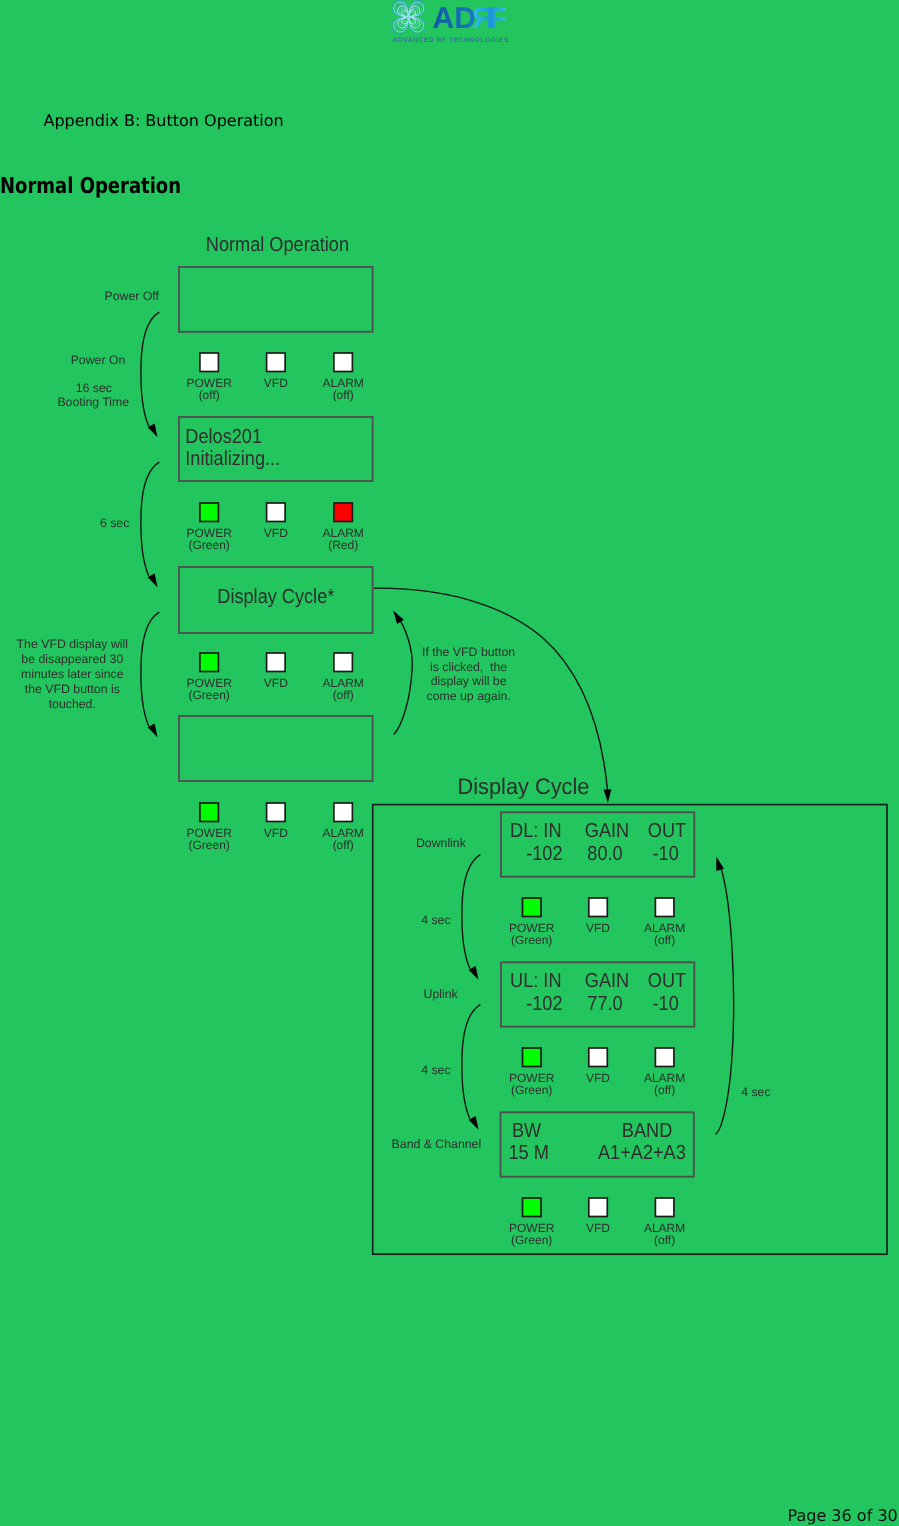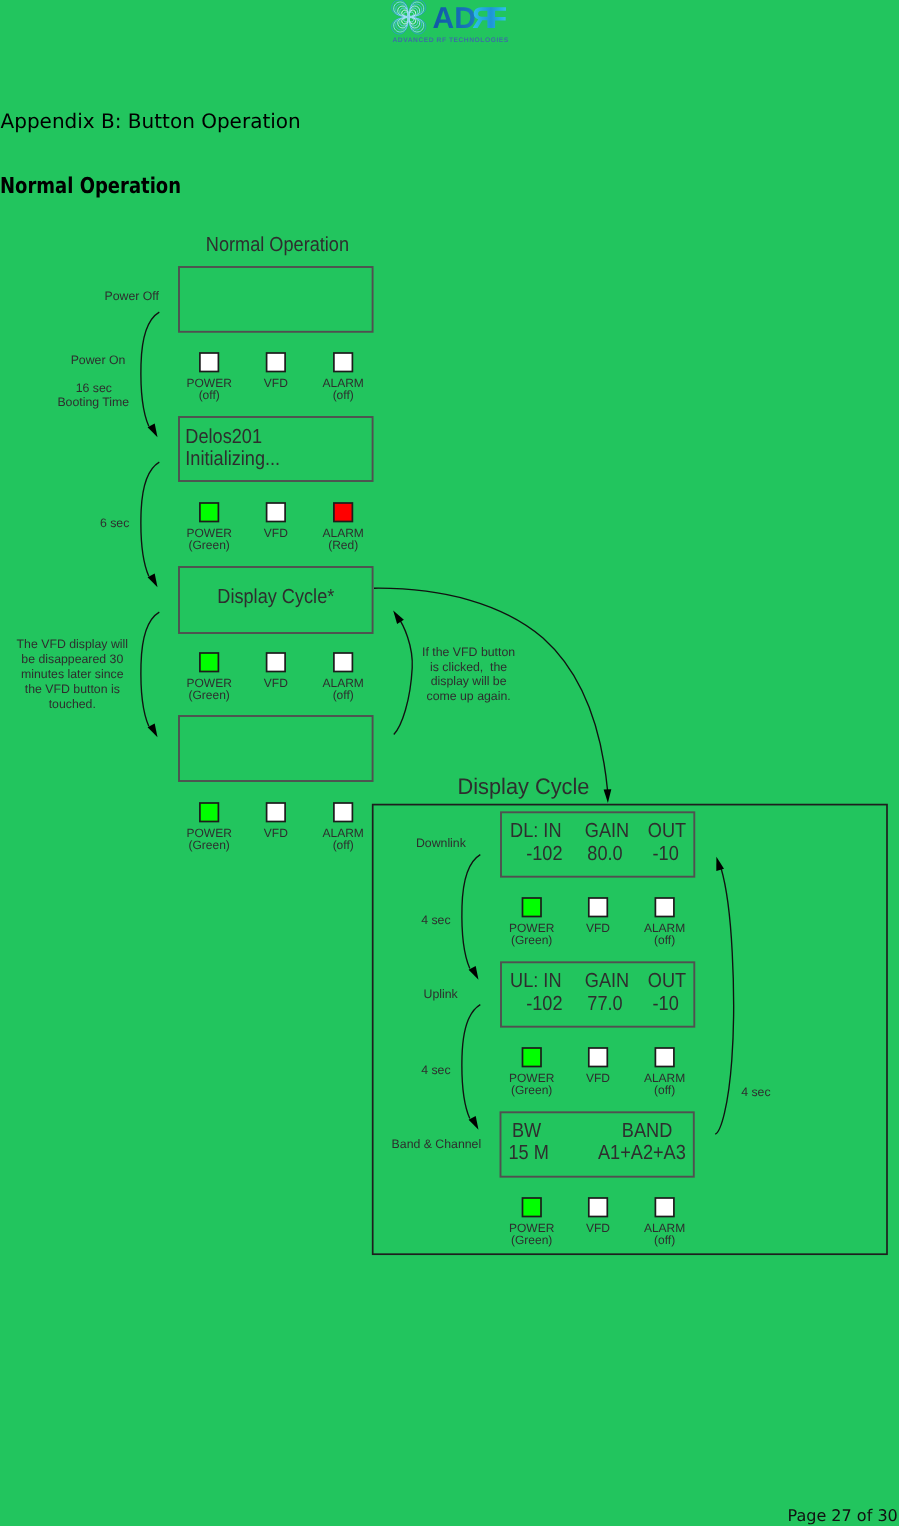--- a/index.html
+++ b/index.html
@@ -2,21 +2,21 @@
 <html><head>
 <meta charset="utf-8">
 <title>Delos200 RF Repeater User Manual</title>
 <style>
   html,body{margin:0;padding:0;}
   body{width:899px;height:1526px;background:#fff;color:#000;overflow:hidden;position:relative;
        font-family:"DejaVu Sans",sans-serif;-webkit-font-smoothing:antialiased;text-rendering:geometricPrecision;}
   .page{position:absolute;left:0;top:0;width:899px;height:1526px;background:#22c55e;}
   .hdr{position:absolute;right:1.5px;top:23.5px;text-align:right;font-size:15.8px;line-height:23.4px;color:#111;}
   .logo{position:absolute;left:390px;top:0px;width:128px;height:45px;}
-  .h1{position:absolute;left:0.5px;top:109px;font-size:20px;line-height:24px;color:#000;}
+  .h1{position:absolute;left:0.5px;top:109px;font-size:16px;line-height:24px;color:#000;padding-left:43px;}
   .h2{position:absolute;left:0.4px;top:176.4px;font-size:21.8px;line-height:22px;font-weight:bold;color:#000;font-family:"DejaVu Sans Condensed","DejaVu Sans",sans-serif;transform:scaleX(0.918);transform-origin:left top;}
   .ft{position:absolute;left:0;top:1505px;width:899px;height:24px;font-size:16.05px;line-height:21px;color:#111;}
   .ft .l{position:absolute;left:1.2px;top:0;}
   .ft .r{position:absolute;right:1.2px;top:0;}
   .dg{position:absolute;left:0;top:0;width:899px;height:1526px;}
   .dg text{font-family:"Liberation Sans",sans-serif;fill:#2e2e2e;}
   .scr{fill:none;stroke:#505050;stroke-width:1.9;}
   .panel{fill:none;stroke:#1e1e1e;stroke-width:1.7;}
   .led{stroke:#1c1c1c;stroke-width:1.7;}
   .lbl{font-size:12px;text-anchor:middle;fill:#3a3a3a;}
@@ -259,15 +259,15 @@
     </g>
     <text class="note" x="440.9" y="847.2" text-anchor="middle">Downlink</text>
     <text class="note" x="435.9" y="923.9" text-anchor="middle">4 sec</text>
     <text class="note" x="440.6" y="997.8" text-anchor="middle">Uplink</text>
     <text class="note" x="435.9" y="1073.9" text-anchor="middle">4 sec</text>
     <text class="note" x="436.4" y="1148" text-anchor="middle">Band &amp; Channel</text>
     <text class="note" x="755.9" y="1096.4" text-anchor="middle">4 sec</text>
   </svg>
 
   <div class="ft">
-    <span class="r">Page 27 of 30</span>
+    <span class="r">Page 36 of 30</span>
   </div>
 </div>
 
 </body></html>

